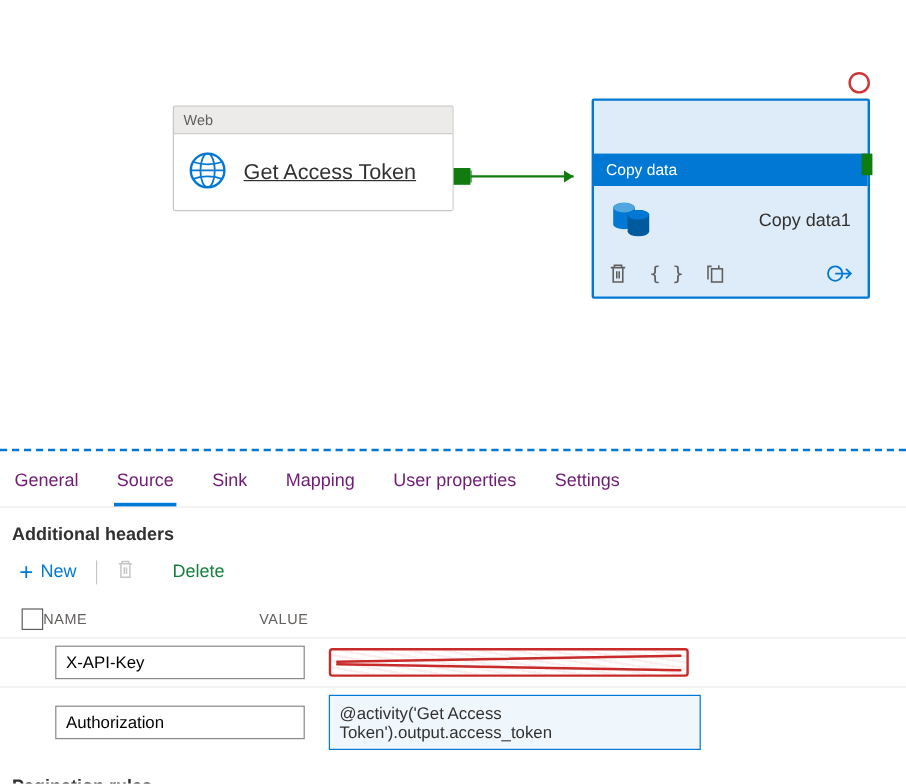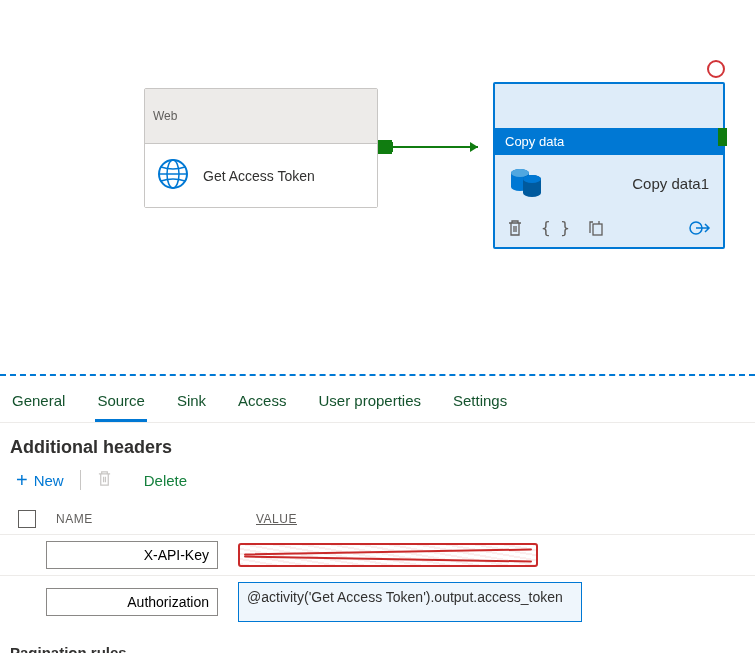--- a/index.html
+++ b/index.html
@@ -31,21 +31,21 @@
       border: 2px solid #d13438;
       border-radius: 50%;
     }
     .node {
       position: absolute;
       background: #fff;
       border: 1px solid #c8c6c4;
       border-radius: 2px;
     }
     .node-header {
-      padding: 20px 8px;
+      padding: 4px 8px;
       font-size: 12px;
       color: #605e5c;
     }
     .web-node {
       top: 88px;
       left: 144px;
       width: 234px;
       background: #faf9f8;
     }
     .web-node .node-header {
@@ -125,31 +125,31 @@
     }
     .tabs {
       display: flex;
       gap: 28px;
       padding: 8px 10px 0 10px;
       border-bottom: 1px solid #edebe9;
     }
     .tab {
       padding: 8px 2px 10px 2px;
       cursor: pointer;
-      color: #14532d;
+      color: #701a75;
       font-size: 15px;
     }
     .tab.active {
       font-weight: 400;
       border-bottom: 3px solid #0078d4;
     }
     .section-title {
       font-weight: 600;
       padding: 14px 10px 6px 10px;
-      font-size: 18px;
+      font-size: 15px;
     }
     .toolbar {
       display: flex;
       align-items: center;
       padding: 2px 10px 10px 10px;
       gap: 6px;
     }
     .toolbar-btn {
       display: flex;
       align-items: center;
@@ -167,65 +167,62 @@
     .toolbar-sep {
       width: 1px;
       height: 20px;
       background: #c8c6c4;
       margin: 0 4px;
     }
     .header-row {
       display: flex;
       align-items: center;
       padding: 6px 10px;
-      gap: 20px;
     }
     .checkbox {
       width: 18px;
       height: 18px;
       border: 1px solid #605e5c;
       margin-left: 8px;
     }
     .col-name {
       flex: 0 0 180px;
       font-size: 12px;
       color: #605e5c;
       letter-spacing: 0.5px;
     }
     .col-value {
       flex: 1;
       font-size: 12px;
       color: #605e5c;
       letter-spacing: 0.5px;
-      text-decoration: underline;
     }
     .table-row {
       display: flex;
       align-items: center;
       padding: 6px 10px;
       gap: 20px;
       border-top: 1px solid #edebe9;
     }
     .table-row:last-of-type {
       border-bottom: 1px solid #edebe9;
     }
     .cell-input {
       border: 1px solid #8a8886;
       padding: 5px 8px;
       font-size: 14px;
       font-family: inherit;
       background: #fff;
     }
     .cell-name {
-      width: 172px;
+      width: 208px;
       margin-left: 36px;
-      text-align: right;
     }
     .cell-value {
-      width: 344px;
+      width: 310px;
       position: relative;
     }
     .cell-value.selected {
       border: 1px solid #0078d4;
       background: #eff6fc;
       padding: 6px 8px;
       min-height: 40px;
       font-size: 14px;
     }
     .redacted-box {
@@ -276,21 +273,21 @@
     <div class="web-node-body">
       <span class="globe-icon">
         <svg width="32" height="32" viewBox="0 0 32 32">
           <circle cx="16" cy="16" r="14" fill="none" stroke="#0078d4" stroke-width="2"></circle>
           <ellipse cx="16" cy="16" rx="6" ry="14" fill="none" stroke="#0078d4" stroke-width="1.5"></ellipse>
           <line x1="2" y1="16" x2="30" y2="16" stroke="#0078d4" stroke-width="1.5"></line>
           <path d="M4 9 Q16 13 28 9" fill="none" stroke="#0078d4" stroke-width="1.5"></path>
           <path d="M4 23 Q16 19 28 23" fill="none" stroke="#0078d4" stroke-width="1.5"></path>
         </svg>
       </span>
-      <span style="font-size:14px;">Get Access Token</span>
+      <span style="font-size:18px;text-decoration:underline;">Get Access Token</span>
     </div>
   </div>
 
   <div class="connector-out"></div>
   <svg class="arrow-line">
     <path d="M0 10 L86 10" stroke="#107c10" stroke-width="2" fill="none"></path>
     <path d="M86 10 L78 5 L78 15 Z" fill="#107c10"></path>
     <path d="M0 5 L0 15" stroke="#107c10" stroke-width="2"></path>
   </svg>
 
@@ -331,21 +328,21 @@
       </span>
     </div>
   </div>
   <div class="connector-in"></div>
 </div>
 
 <div class="tabs">
   <div class="tab">General</div>
   <div class="tab active">Source</div>
   <div class="tab">Sink</div>
-  <div class="tab">Access</div>
+  <div class="tab">Mapping</div>
   <div class="tab">User properties</div>
   <div class="tab">Settings</div>
 </div>
 
 <div class="section-title">Additional headers</div>
 
 <div class="toolbar">
   <div class="toolbar-btn">
     <span class="plus">+</span>
     <span>New</span>

